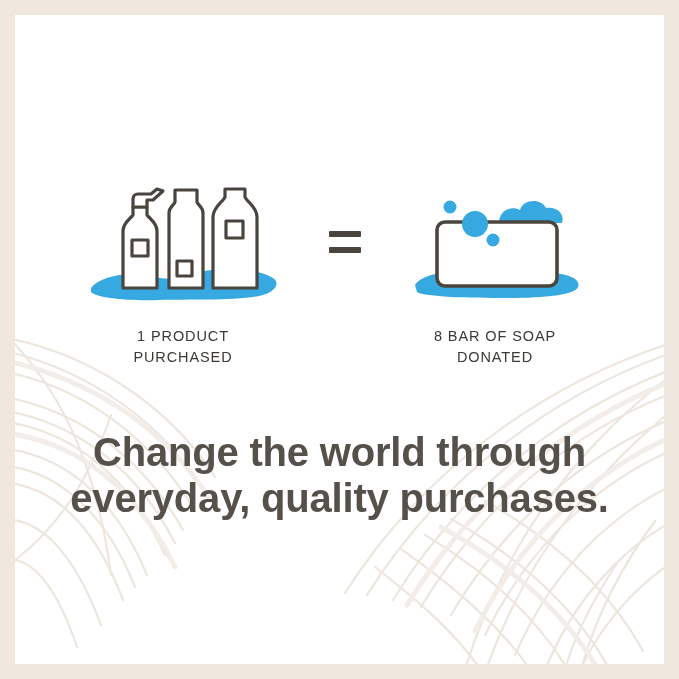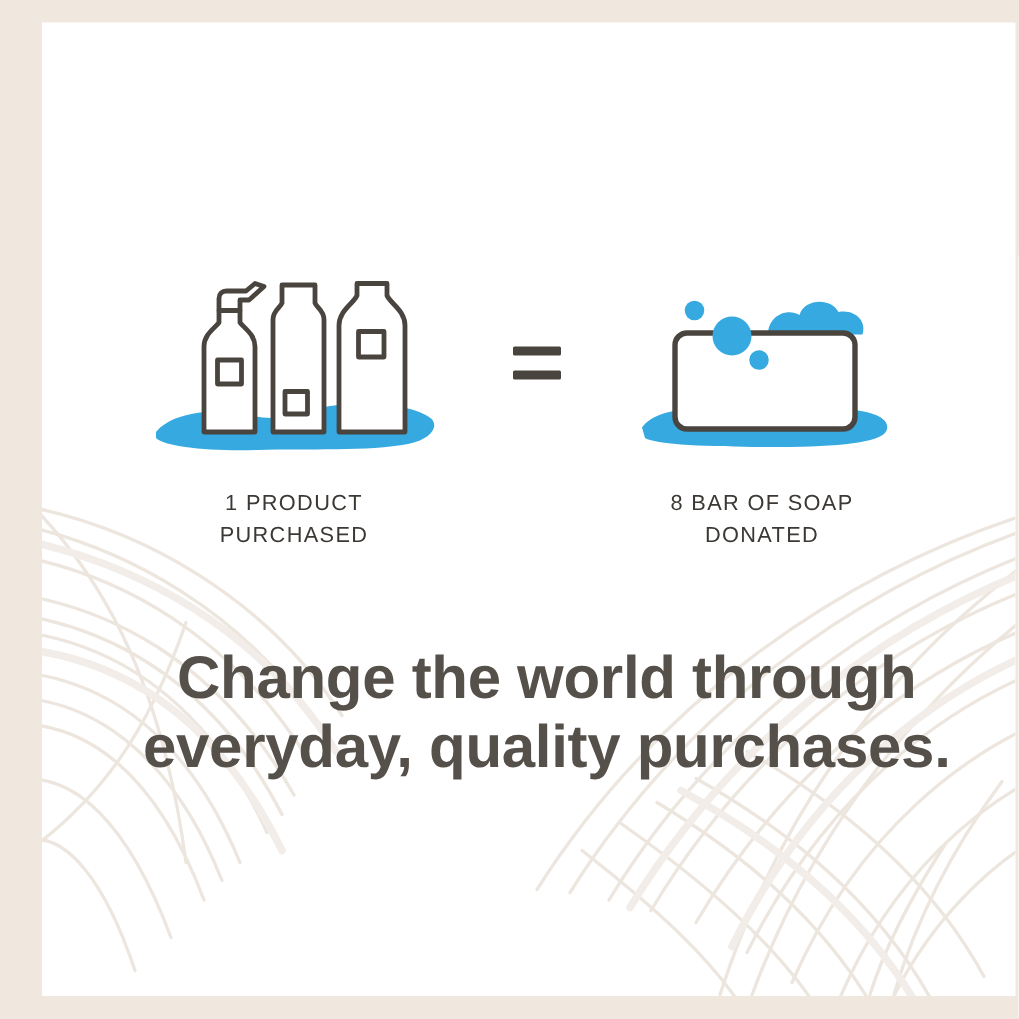--- a/index.html
+++ b/index.html
@@ -18,21 +18,21 @@
     position: relative;
     width: 679px;
     height: 679px;
     background: #F0E7DF;
     box-sizing: border-box;
   }
 
   
   #canvas {
     position: absolute;
-    left: 28px;
+    left: 15px;
     top: 15px;
     width: 649px;
     height: 649px;
     background: #FFFFFF;
     overflow: hidden;
   }
 
   
   #leaf-art {
     position: absolute;
@@ -102,21 +102,20 @@
     top: 415px;
     width: 649px;
     text-align: center;
     color: #56504A;
     font-size: 40px;
     font-weight: bold;
     line-height: 1.14;
     letter-spacing: -0.2px;
     white-space: pre-line;
     font-family: "Liberation Sans", sans-serif;
-    margin-left: 12px;
   }
 </style>
 </head>
 <body>
 
 <div id="poster">
 
   <div id="canvas">
 
     <svg id="leaf-art" viewBox="0 0 649 649" aria-hidden="true">

